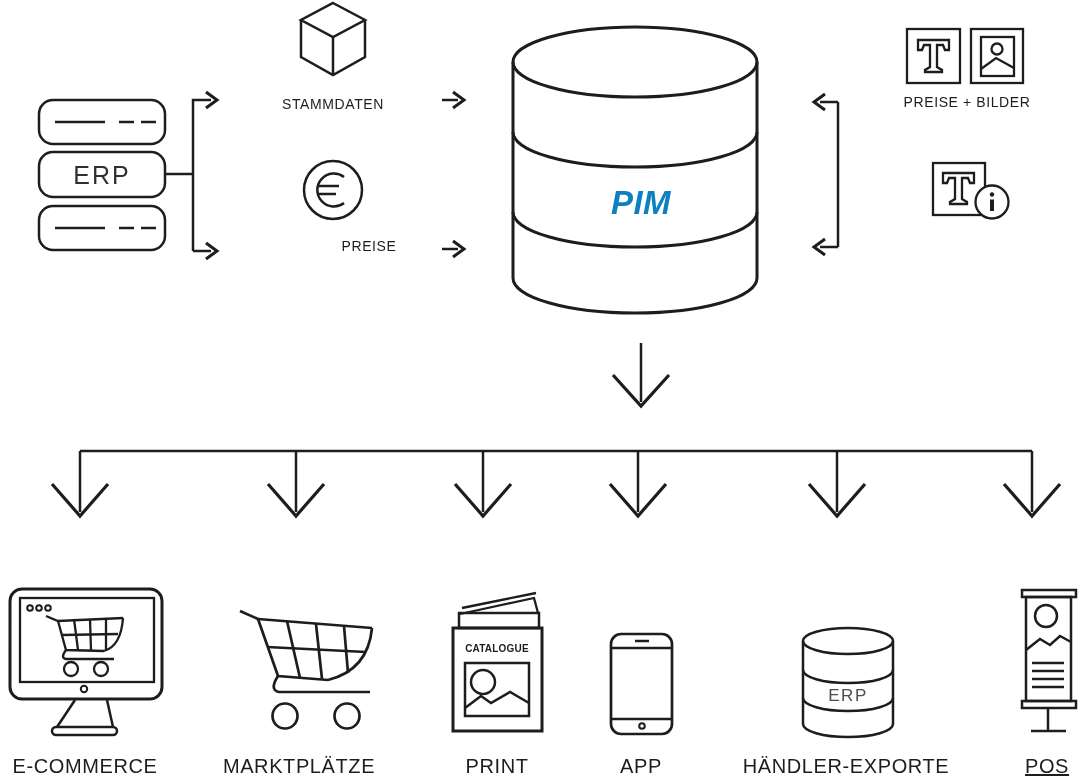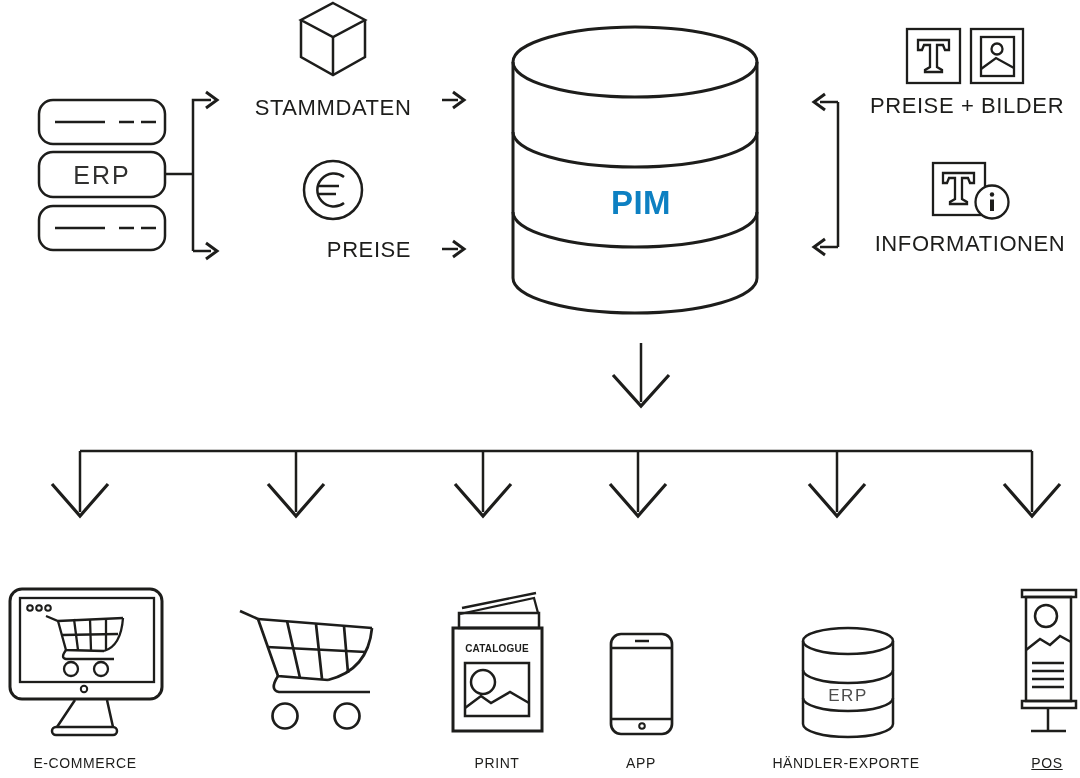--- a/index.html
+++ b/index.html
@@ -4,26 +4,26 @@
 <style>
   html,body{margin:0;padding:0;background:#fff;}
   .canvas{
     position:relative;width:1080px;height:778px;background:#ffffff;
     font-family:"Liberation Sans","DejaVu Sans",sans-serif;
     color:#1d1d1b;overflow:hidden;
   }
   .layer{position:absolute;left:0;top:0;}
   .lbl{
     position:absolute;transform:translateX(-50%);
-    font-size:22px;letter-spacing:0.6px;line-height:1;
+    font-size:14px;letter-spacing:0.6px;line-height:1;
     color:#1d1d1b;white-space:nowrap;
   }
-  .lbl.channel{font-size:14px;}
+  .lbl.channel{font-size:20px;}
   .lbl.pim{
-    font-size:33px;font-weight:bold;letter-spacing:0.5px;color:#0d80c2;
+    font-size:33px;font-weight:bold;letter-spacing:0.5px;color:#0d80c2;font-style:italic;
   }
   .lbl.erp-main{font-size:25px;letter-spacing:2px;color:#30302f;}
   .lbl.erp-small{font-size:17px;letter-spacing:1.5px;color:#4d4d4c;}
   .lbl.catalogue{font-size:10px;font-weight:bold;letter-spacing:0.2px;color:#1d1d1b;}
 </style>
 </head>
 <body>
 
 <div class="canvas">
 
@@ -198,28 +198,28 @@
   <div class="lbl erp-main" style="left:102px;top:163px;">ERP</div>
 
   <div class="lbl" style="left:333px;top:97px;">STAMMDATEN</div>
 
   <div class="lbl" style="left:334px;top:239px;margin-left:35px;">PREISE</div>
 
   <div class="lbl pim" style="left:641px;top:186px;">PIM</div>
 
   <div class="lbl" style="left:967px;top:95px;">PREISE + BILDER</div>
 
-  <div class="lbl" style="left:970px;top:233px;">INFORMATIONEN</div>
 
   <div class="lbl catalogue" style="left:497px;top:644px;">CATALOGUE</div>
 
   <div class="lbl erp-small" style="left:848px;top:687px;">ERP</div>
 
   <div class="lbl channel" style="left:85px;top:756px;">E-COMMERCE</div>
 
+  <div class="lbl channel" style="left:299px;top:756px;">MARKTPLÄTZE</div>
 
   <div class="lbl channel" style="left:497px;top:756px;">PRINT</div>
 
   <div class="lbl channel" style="left:641px;top:756px;">APP</div>
 
   <div class="lbl channel" style="left:846px;top:756px;">HÄNDLER-EXPORTE</div>
 
   <div class="lbl channel" style="left:1047px;top:756px;text-decoration:underline;">POS</div>
 </div>
 

